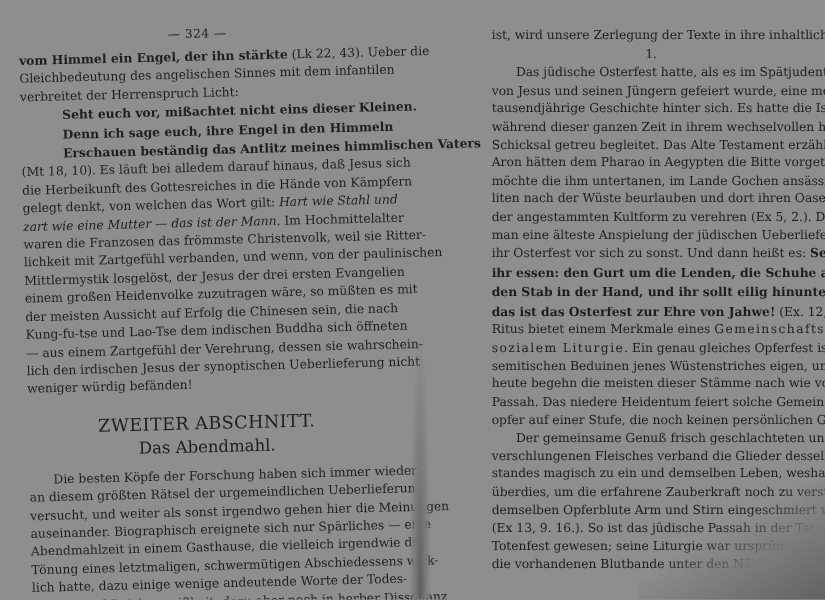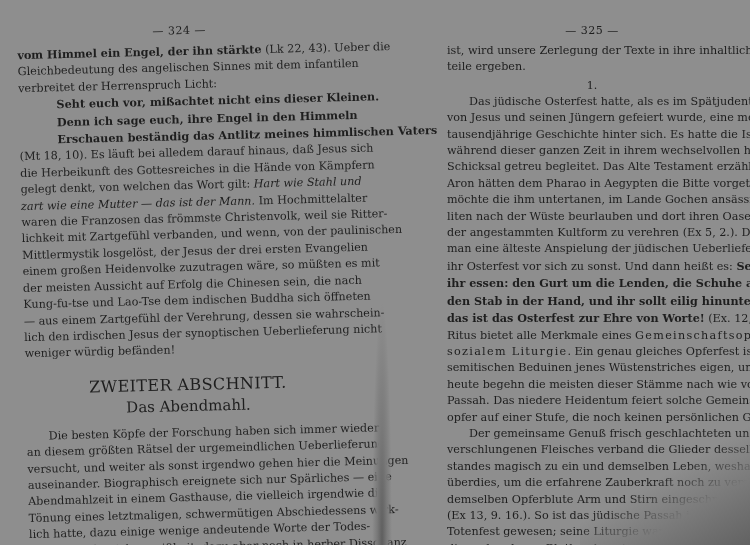--- a/index.html
+++ b/index.html
@@ -80,42 +80,40 @@
           <span class="line"><span>Abendmahlzeit in einem Gasthause, die vielleich irgendwie die</span></span>
           <span class="line"><span>Tönung eines letztmaligen, schwermütigen Abschiedessens wirk-</span></span>
           <span class="line"><span>lich hatte, dazu einige wenige andeutende Worte der Todes-</span></span>
           <span class="line"><span>ahnung und Reichsgewißheit, dazu aber noch in herber Dissonanz</span></span>
         </div>
     </div>
   </div>
 
   <div class="page page-right">
     <div class="right-body">
-      <div class="folio">— 325 —</div>
       <div>
           <span class="line"><span>ist, wird unsere Zerlegung der Texte in ihre inhaltlichen Bestand-</span></span>
-          <span class="line last"><span>teile ergeben.</span></span>
         </div>
       <div class="secnum">1.</div>
       <div>
           <span class="line indent"><span>Das jüdische Osterfest hatte, als es im Spätjudentum auch</span></span>
           <span class="line"><span>von Jesus und seinen Jüngern gefeiert wurde, eine mehr als</span></span>
           <span class="line"><span>tausendjährige Geschichte hinter sich. Es hatte die Israeliten</span></span>
           <span class="line"><span>während dieser ganzen Zeit in ihrem wechselvollen historischen</span></span>
           <span class="line"><span>Schicksal getreu begleitet. Das Alte Testament erzählt, Moses und</span></span>
           <span class="line"><span>Aron hätten dem Pharao in Aegypten die Bitte vorgetragen, er</span></span>
           <span class="line"><span>möchte die ihm untertanen, im Lande Gochen ansässigen Israe-</span></span>
           <span class="line"><span>liten nach der Wüste beurlauben und dort ihren Oasengott in</span></span>
           <span class="line"><span>der angestammten Kultform zu verehren (Ex 5, 2.). Darin glaubt</span></span>
           <span class="line"><span>man eine älteste Anspielung der jüdischen Ueberlieferung auf</span></span>
           <span class="line"><span>ihr Osterfest vor sich zu sonst. Und dann heißt es: </span><span class="b">Seht, so sollt</span></span>
           <span class="line"><span class="b">ihr essen: den Gurt um die Lenden, die Schuhe an den Füßen,</span></span>
           <span class="line"><span class="b">den Stab in der Hand, und ihr sollt eilig hinunterschlingen —</span></span>
-          <span class="line"><span class="b">das ist das Osterfest zur Ehre von Worte!</span><span> (Ex. 12, 1 ff.). Dieser</span></span>
-          <span class="line"><span>Ritus bietet alle Merkmale eines </span><span class="sp">Gemeinschaftsopfers von</span></span>
+          <span class="line"><span class="b">das ist das Osterfest zur Ehre von Jahwe!</span><span> (Ex. 12, 1 ff.). Dieser</span></span>
+          <span class="line"><span>Ritus bietet einem Merkmale eines </span><span class="sp">Gemeinschaftsopfers von</span></span>
           <span class="line"><span class="sp">sozialem Liturgie</span><span>. Ein genau gleiches Opferfest ist allen</span></span>
           <span class="line"><span>semitischen Beduinen jenes Wüstenstriches eigen, und noch</span></span>
           <span class="line"><span>heute begehn die meisten dieser Stämme nach wie vor ein solches</span></span>
           <span class="line"><span>Passah. Das niedere Heidentum feiert solche Gemeinschafts-</span></span>
           <span class="line last"><span>opfer auf einer Stufe, die noch keinen persönlichen Gott kennt.</span></span>
           <span class="line indent"><span>Der gemeinsame Genuß frisch geschlachteten und hastig</span></span>
           <span class="line"><span>verschlungenen Fleisches verband die Glieder desselben Haus-</span></span>
           <span class="line"><span>standes magisch zu ein und demselben Leben, weshalb manchmal</span></span>
           <span class="line"><span>überdies, um die erfahrene Zauberkraft noch zu verstärken, mit</span></span>
           <span class="line"><span>demselben Opferblute Arm und Stirn eingeschmiert wurden</span></span>

